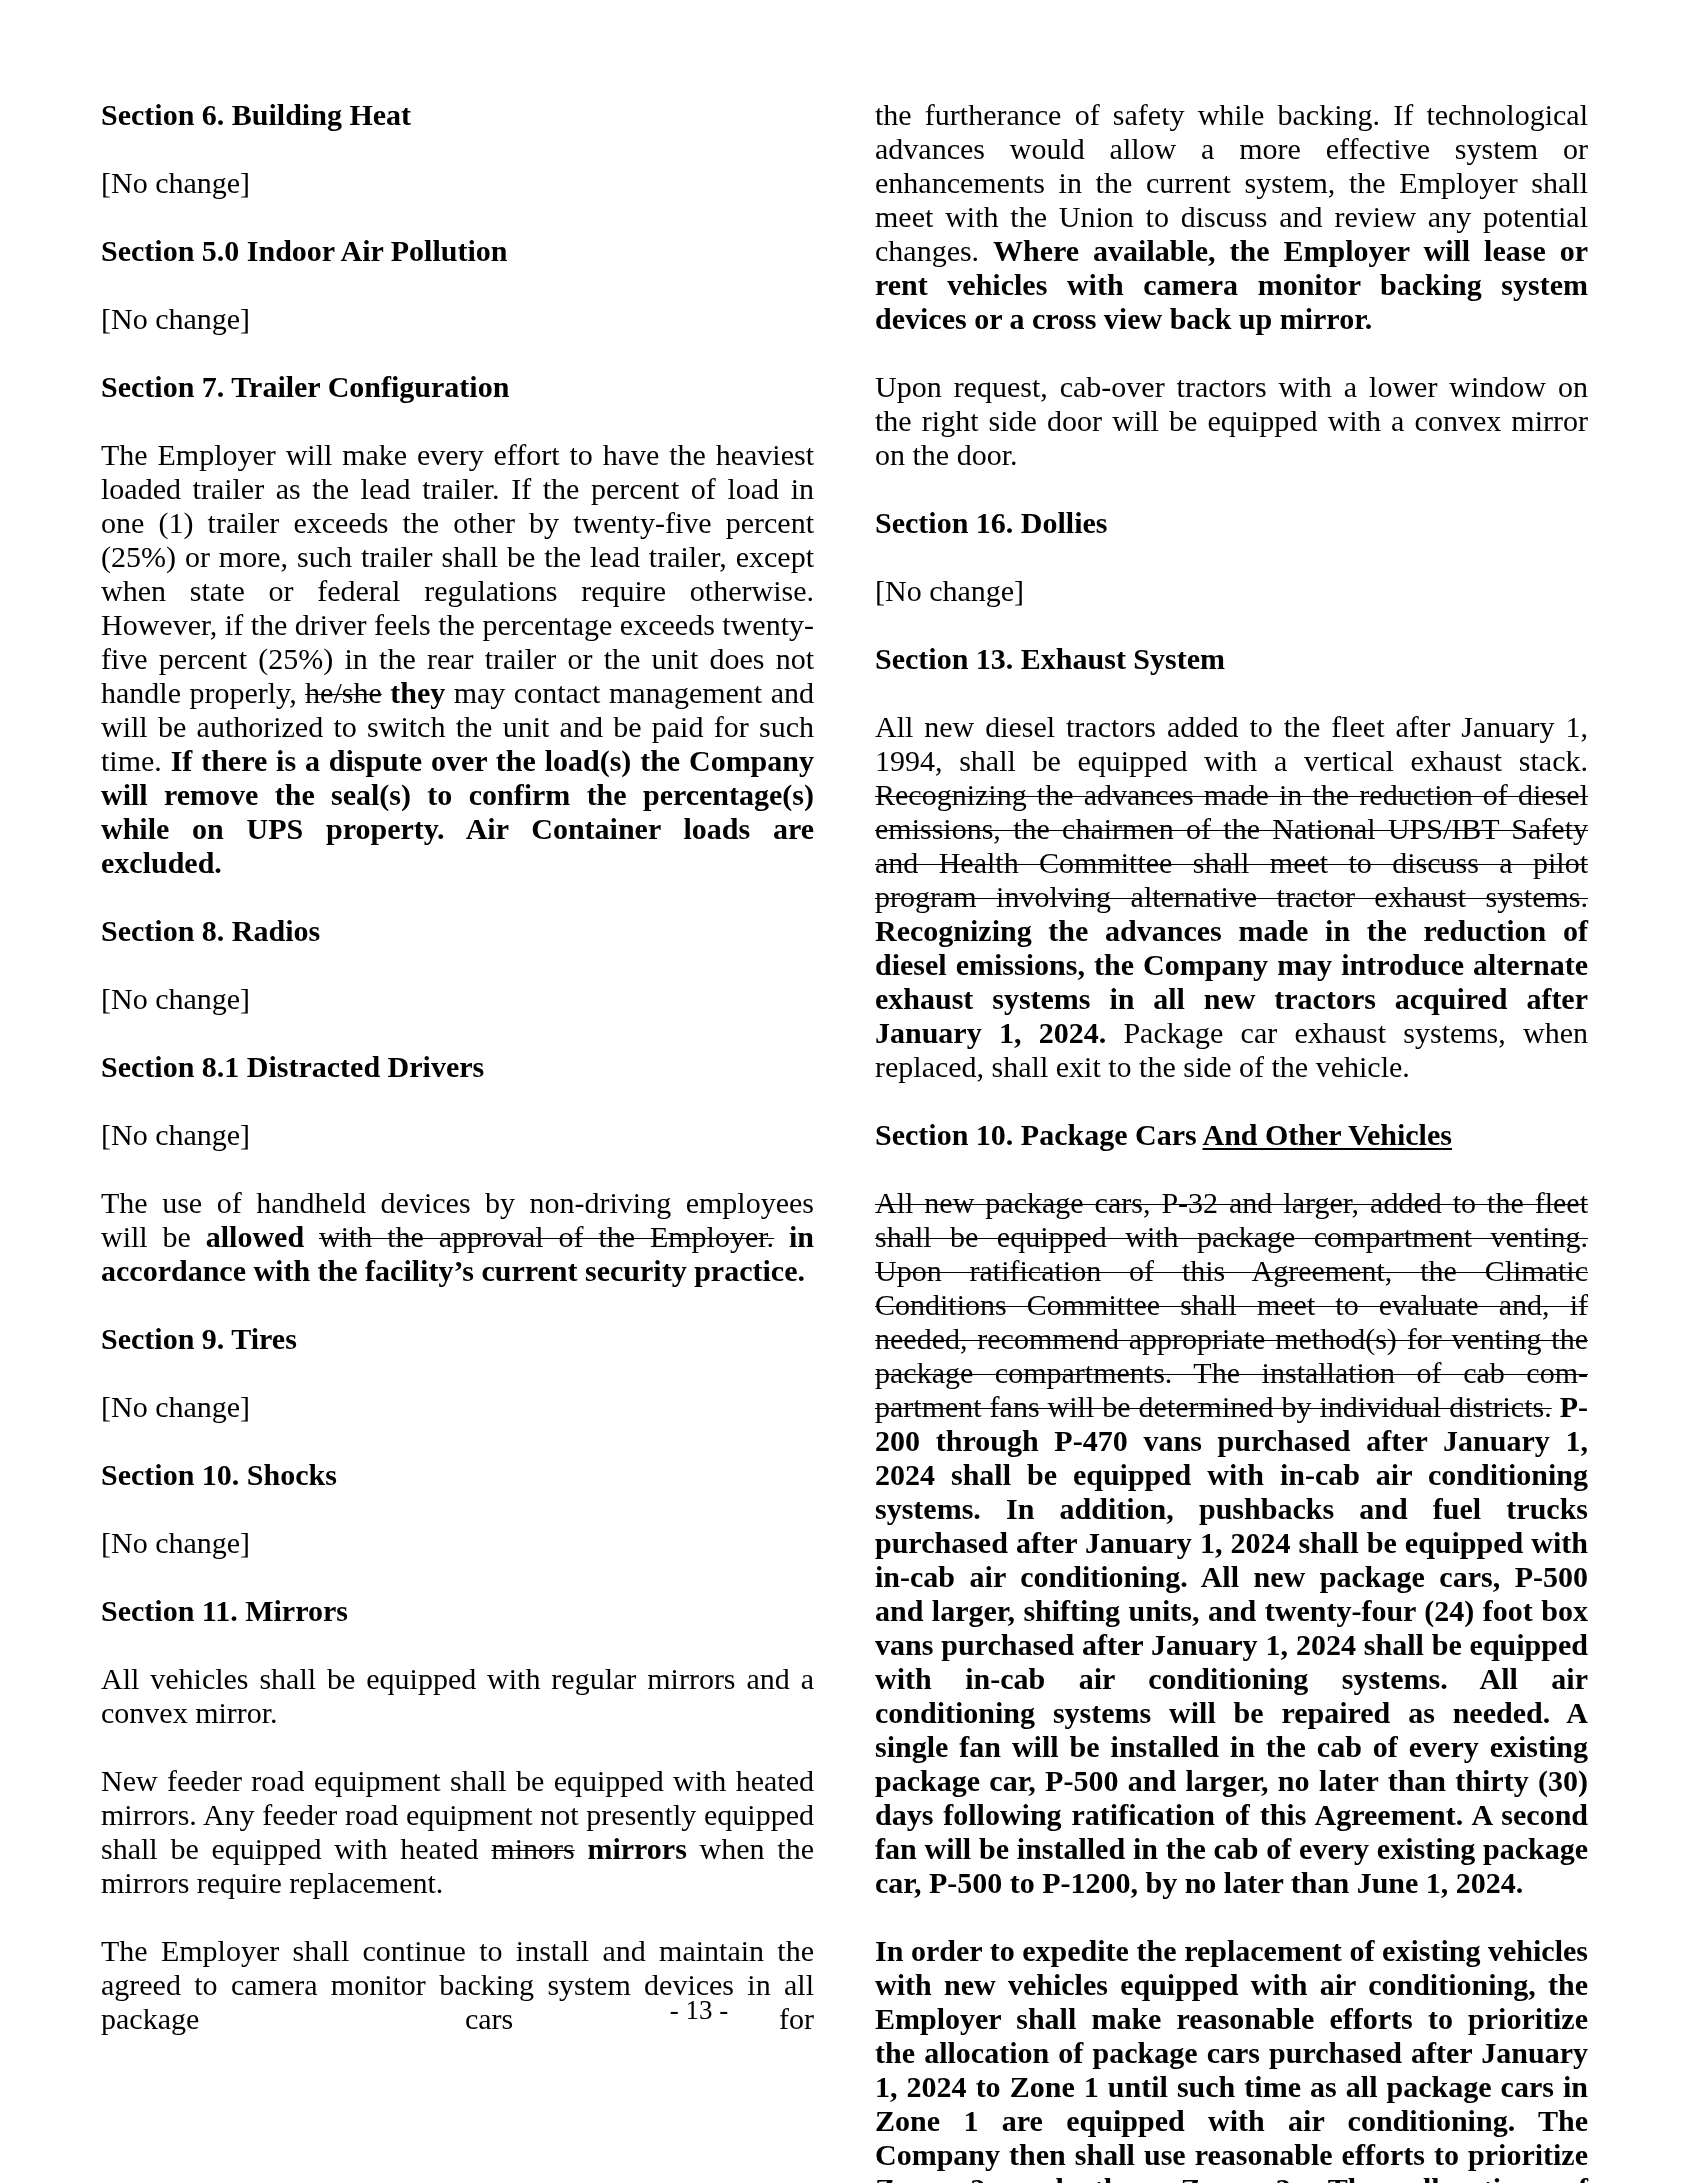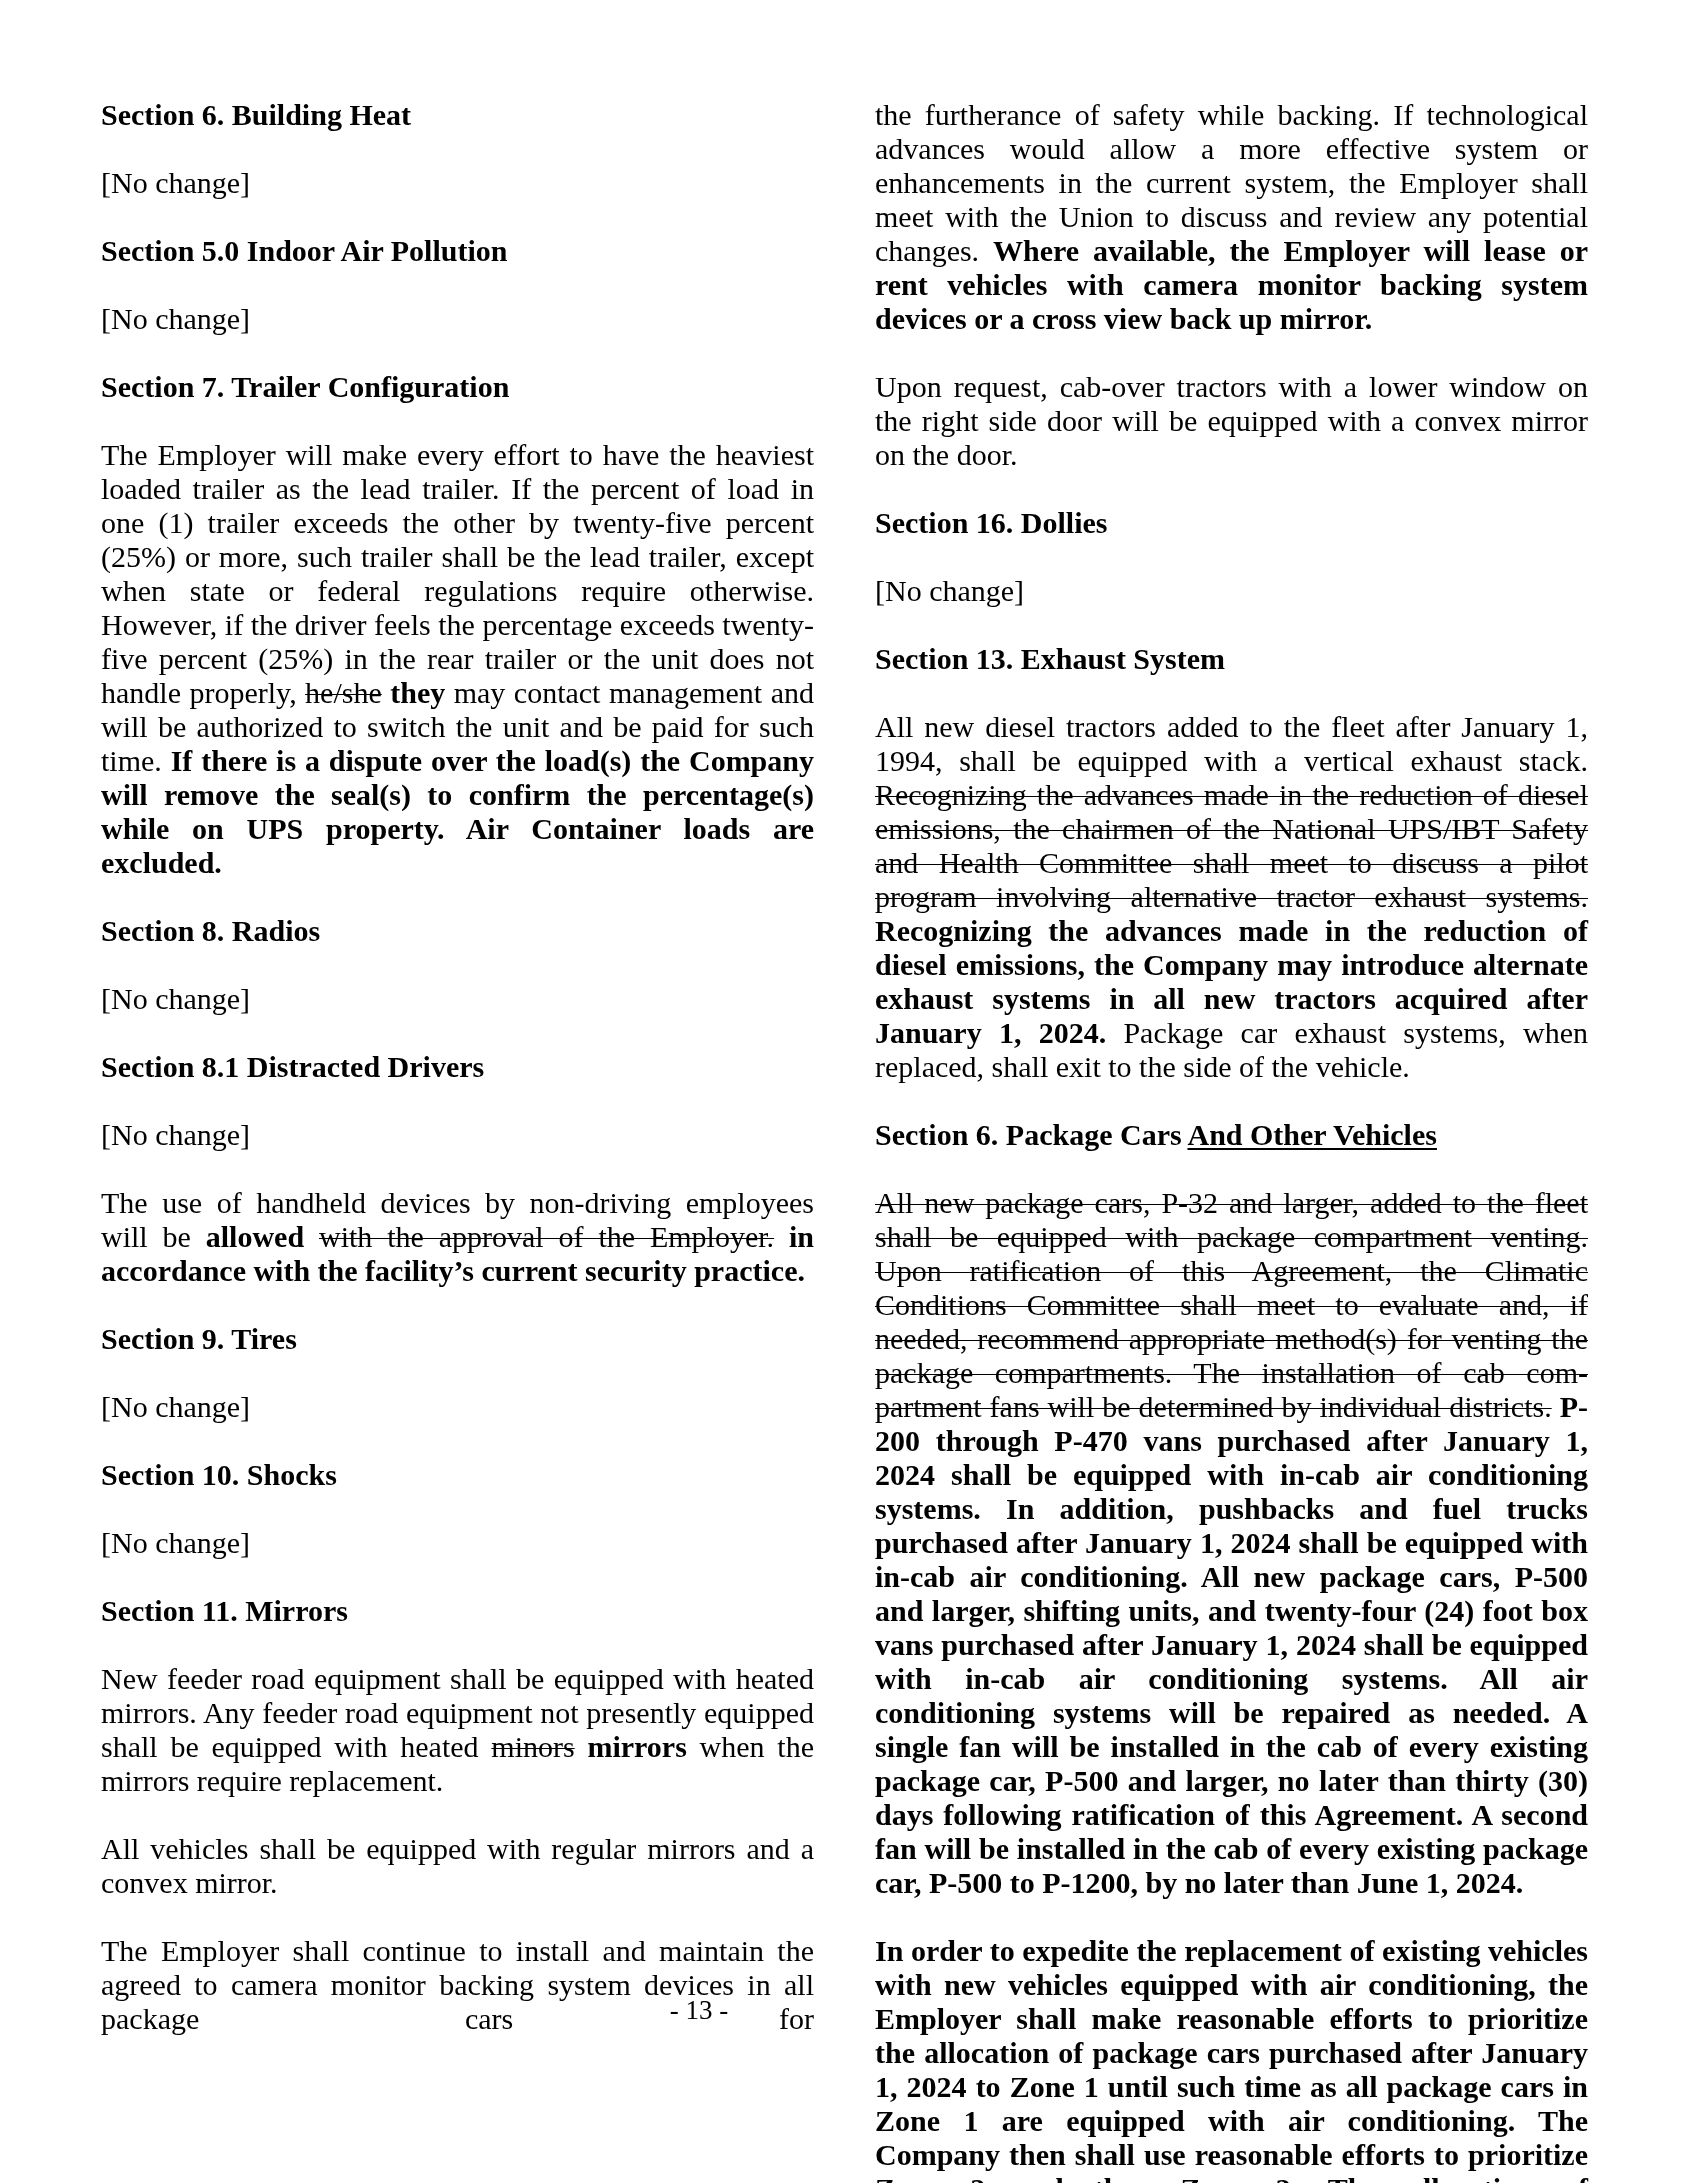--- a/index.html
+++ b/index.html
@@ -46,34 +46,34 @@
 
   <div class="block"><span>The use of handheld devices by non-driving employees will be </span><span class="ins">allowed</span> <span class="del">with the approval of the Employer.</span> <span class="ins">in accordance with the facility’s current security practice.</span></div>
 
   <div class="block heading">Section 9. Tires</div>
   <div class="block">[No change]</div>
 
   <div class="block heading">Section 10. Shocks</div>
   <div class="block">[No change]</div>
 
   <div class="block heading">Section 11. Mirrors</div>
+  <div class="block">All vehicles shall be equipped with regular mirrors and a convex mirror.</div>
   <div class="block"><span>New feeder road equipment shall be equipped with heated mirrors. Any feeder road equipment not presently equipped shall be equipped with heated </span><span class="del">minors</span> <span class="ins">mirrors</span><span> when the mirrors require replacement.</span></div>
-  <div class="block">All vehicles shall be equipped with regular mirrors and a convex mirror.</div>
   <div class="block last" style="text-align-last: justify;">The Employer shall continue to install and maintain the agreed to camera monitor backing system devices in all package cars for</div>
 </div>
 
 <div class="col col-right">
   <div class="block"><span>the furtherance of safety while backing. If technological advances would allow a more effective system or enhancements in the current system, the Employer shall meet with the Union to discuss and review any potential changes. </span><span class="ins">Where available, the Employer will lease or rent vehicles with camera monitor backing system devices or a cross view back up mirror.</span></div>
   <div class="block">Upon request, cab-over tractors with a lower window on the right side door will be equipped with a convex mirror on the door.</div>
 
   <div class="block heading">Section 16. Dollies</div>
   <div class="block">[No change]</div>
 
   <div class="block heading">Section 13. Exhaust System</div>
   <div class="block"><span>All new diesel tractors added to the fleet after January 1, 1994, shall be equipped with a vertical exhaust stack.</span><span class="del"> Recognizing the advances made in the reduction of diesel emissions, the chairmen of the National UPS/IBT Safety and Health Committee shall meet to discuss a pilot program involving alternative tractor exhaust systems.</span><span class="ins"> Recognizing the advances made in the reduction of diesel emissions, the Company may introduce alternate exhaust systems in all new tractors acquired after January 1, 2024.</span><span> Package car exhaust systems, when replaced, shall exit to the side of the vehicle.</span></div>
 
-  <div class="block heading"><span>Section 6. Package Cars </span><span class="ins-plain">And Other Vehicles</span></div>
+  <div class="block heading"><span>Section 10. Package Cars </span><span class="ins-plain">And Other Vehicles</span></div>
   <div class="block"><span class="del">All new package cars, P-32 and larger, added to the fleet shall be equipped with package compartment venting. Upon ratification of this Agreement, the Climatic Conditions Committee shall meet to evaluate and, if needed, recommend appropriate method(s) for venting the package compartments. The installation of cab com-partment fans will be determined by individual districts.</span> <span class="ins">P-200 through P-470 vans purchased after January 1, 2024 shall be equipped with in-cab air conditioning systems. In addition, pushbacks and fuel trucks purchased after January 1, 2024 shall be equipped with in-cab air conditioning. All new package cars, P-500 and larger, shifting units, and twenty-four (24) foot box vans purchased after January 1, 2024 shall be equipped with in-cab air conditioning systems. All air conditioning systems will be repaired as needed. A single fan will be installed in the cab of every existing package car, P-500 and larger, no later than thirty (30) days following ratification of this Agreement. A second fan will be installed in the cab of every existing package car, P-500 to P-1200, by no later than June 1, 2024.</span></div>
   <div class="block last" style="text-align-last: justify;"><span class="ins">In order to expedite the replacement of existing vehicles with new vehicles equipped with air conditioning, the Employer shall make reasonable efforts to prioritize the allocation of package cars purchased after January 1, 2024 to Zone 1 until such time as all package cars in Zone 1 are equipped with air conditioning. The Company then shall use reasonable efforts to prioritize Zone 2 and then Zone 3. The allocation of</span></div>
 </div>
 
 <div class="page-number">- 13 -</div>
 
 
 </body></html>

